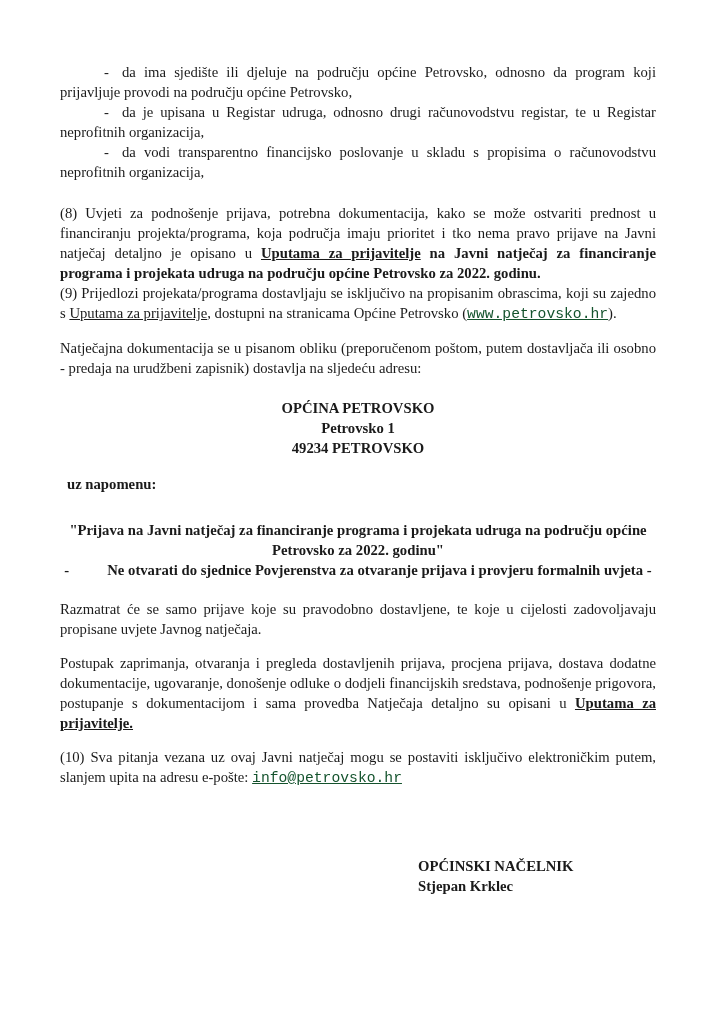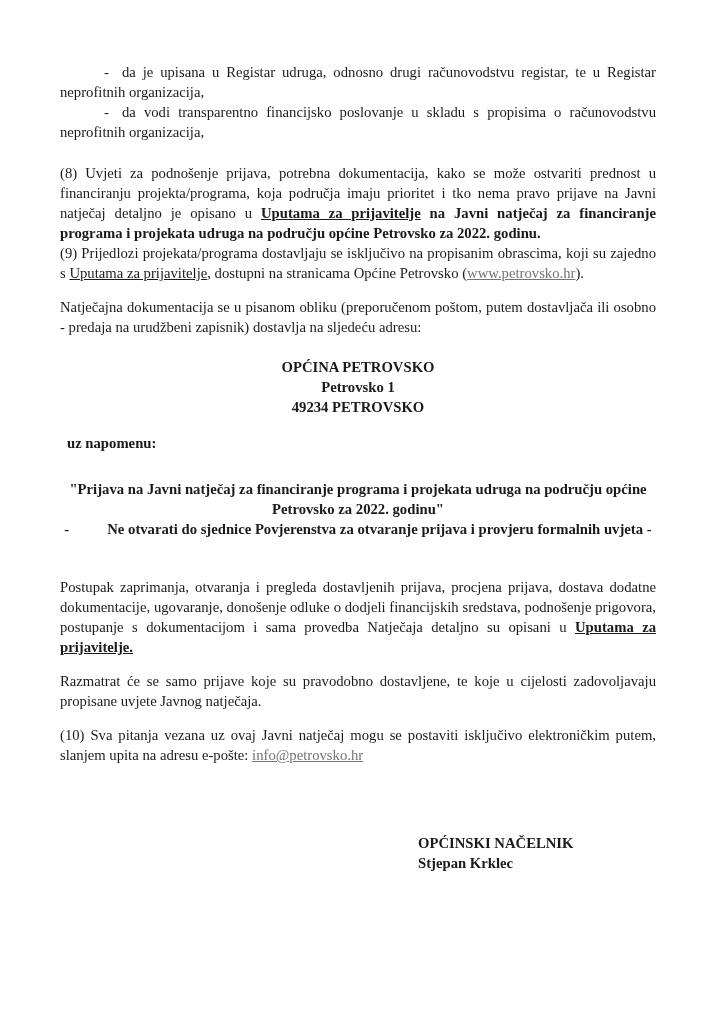--- a/index.html
+++ b/index.html
@@ -16,48 +16,50 @@
     color: #1a1a1a;
   }
   p { margin: 0; }
   .just { text-align: justify; }
   .center { text-align: center; }
   .bold { font-weight: bold; }
   .ul { text-decoration: underline; }
   .hang { text-indent: 44px; }
   .dash { margin-right: 13px; }
   .link {
-    color: #737373;
+    color: #14532d;
     text-decoration: underline;
     cursor: pointer;
+    font-family: Liberation Mono, monospace;
   }
   .mb-list { margin-bottom: 21px; }
   .mb-p8   { }
   .mb-p9   { margin-bottom: 14px; }
   .mb-dok  { margin-bottom: 20px; }
   .mb-addr { margin-bottom: 16px; }
   .mb-note { margin-bottom: 26px; margin-left: 7px; }
-  .mb-warn { margin-bottom: 38px; text-align: center; }
+  .mb-warn { margin-bottom: 19px; text-align: center; }
   .mb-post { margin-bottom: 14px; }
   .mb-razm { margin-bottom: 14px; }
   .mb-p10  { margin-bottom: 68px; }
   .warn-gap { margin-left: 38px; }
   .signature {
     margin-left: 358px;
     width: 212px;
     text-align: left;
     font-weight: bold;
   }
 </style>
 </head>
 <body>
 
 <div>
 
   <div class="mb-list">
+    <p class="just hang"><span class="dash">-</span><span>da ima sjedište ili djeluje na području općine Petrovsko, odnosno da program koji prijavljuje provodi na području općine Petrovsko,</span></p>
     <p class="just hang"><span class="dash">-</span><span>da je upisana u Registar udruga, odnosno drugi računovodstvu registar, te u Registar neprofitnih organizacija,</span></p>
     <p class="just hang"><span class="dash">-</span><span>da vodi transparentno financijsko poslovanje u skladu s propisima o računovodstvu neprofitnih organizacija,</span></p>
   </div>
 
   <p class="just mb-p8"><span>(8) Uvjeti  za podnošenje prijava, potrebna dokumentacija, kako se može ostvariti prednost u financiranju projekta/programa, koja područja imaju prioritet i tko nema pravo prijave na Javni natječaj detaljno je opisano u </span><span class="bold ul">Uputama za prijavitelje</span><span class="bold"> na Javni natječaj za financiranje programa i projekata udruga na području općine Petrovsko za 2022. godinu.</span></p>
 
   <p class="just mb-p9"><span>(9) Prijedlozi projekata/programa dostavljaju se isključivo na propisanim obrascima, koji su zajedno s </span><span class="ul">Uputama za prijavitelje</span><span>, dostupni na stranicama Općine Petrovsko  (</span><a class="link">www.petrovsko.hr</a><span>).</span></p>
 
   <p class="just mb-dok">Natječajna dokumentacija se u pisanom obliku (preporučenom poštom, putem dostavljača ili osobno - predaja na urudžbeni zapisnik)  dostavlja  na sljedeću adresu:</p>
 
@@ -66,23 +68,23 @@
     <p>Petrovsko 1</p>
     <p>49234 PETROVSKO</p>
   </div>
 
   <p class="bold mb-note">uz napomenu:</p>
 
   <p class="center bold">"Prijava na Javni natječaj za financiranje programa i projekata udruga na području općine Petrovsko za 2022. godinu"</p>
 
   <p class="center bold mb-warn"><span>-</span><span class="warn-gap">Ne otvarati do sjednice Povjerenstva za otvaranje prijava i provjeru formalnih uvjeta -</span></p>
 
+  <p class="just mb-razm">Razmatrat će se samo prijave koje su pravodobno dostavljene, te koje u cijelosti zadovoljavaju propisane uvjete Javnog natječaja.</p>
+
   <p class="just mb-post"><span>Postupak zaprimanja, otvaranja i pregleda dostavljenih prijava, procjena prijava, dostava dodatne dokumentacije, ugovaranje, donošenje odluke o dodjeli financijskih sredstava, podnošenje prigovora, postupanje s dokumentacijom i sama provedba Natječaja detaljno su opisani u </span><span class="bold ul">Uputama za prijavitelje.</span></p>
-
-  <p class="just mb-razm">Razmatrat će se samo prijave koje su pravodobno dostavljene, te koje u cijelosti zadovoljavaju propisane uvjete Javnog natječaja.</p>
 
   <p class="just mb-p10"><span>(10) Sva pitanja vezana uz ovaj Javni natječaj mogu se postaviti isključivo elektroničkim putem, slanjem upita na adresu e-pošte: </span><a class="link">info@petrovsko.hr</a></p>
 
   <div class="signature">
     <p>OPĆINSKI NAČELNIK</p>
     <p>Stjepan Krklec</p>
   </div>
 
 </div>
 

